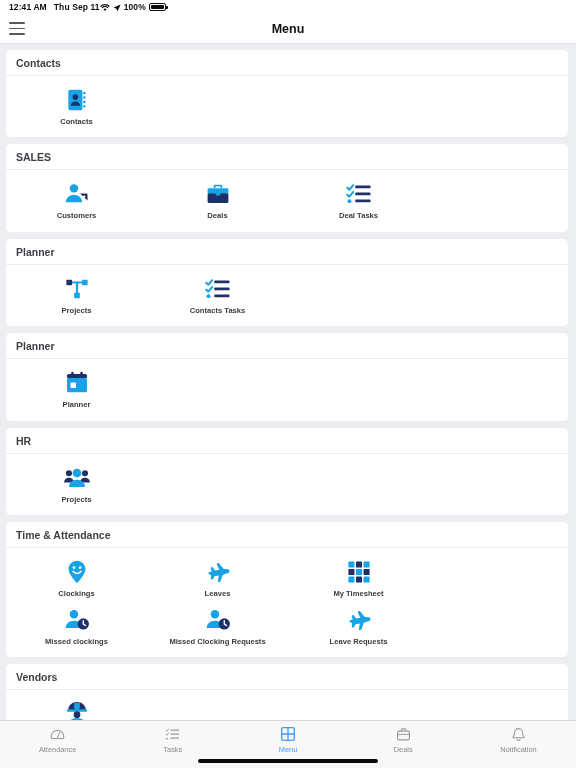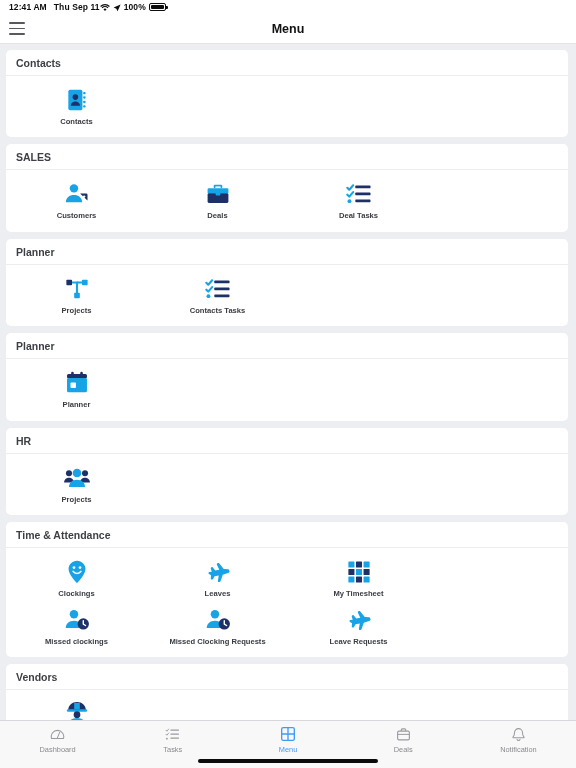--- a/index.html
+++ b/index.html
@@ -342,21 +342,21 @@
     </div>
 
   <div class="tabbar">
       <div class="tab">
         <div class="tab-icon">
           <svg width="15" height="15" viewBox="0 0 24 24">
             <path d="M2.5 18.5a10 10 0 1 1 19 0z" fill="none" stroke="#9a9aa0" stroke-width="1.7" stroke-linejoin="round"></path>
             <path d="M12 17 15.4 8.6" stroke="#9a9aa0" stroke-width="1.6" stroke-linecap="round"></path>
           </svg>
         </div>
-        <div class="tab-label">Dashboard</div>
+        <div class="tab-label">Attendance</div>
       </div>
       <div class="tab">
         <div class="tab-icon">
           <svg width="15" height="15" viewBox="0 0 24 24">
             <path d="M1.5 5.2 3 6.7l2.8-3.3" stroke="#9a9aa0" stroke-width="1.5" fill="none" stroke-linecap="round" stroke-linejoin="round"></path>
             <path d="M1.5 11.6 3 13.1l2.8-3.3" stroke="#9a9aa0" stroke-width="1.5" fill="none" stroke-linecap="round" stroke-linejoin="round"></path>
             <circle cx="3" cy="18.6" r="1.5" fill="#9a9aa0"></circle>
             <rect x="8.6" y="4" width="13.8" height="1.8" rx=".8" fill="#9a9aa0"></rect>
             <rect x="8.6" y="10.4" width="13.8" height="1.8" rx=".8" fill="#9a9aa0"></rect>
             <rect x="8.6" y="16.8" width="13.8" height="1.8" rx=".8" fill="#9a9aa0"></rect>

